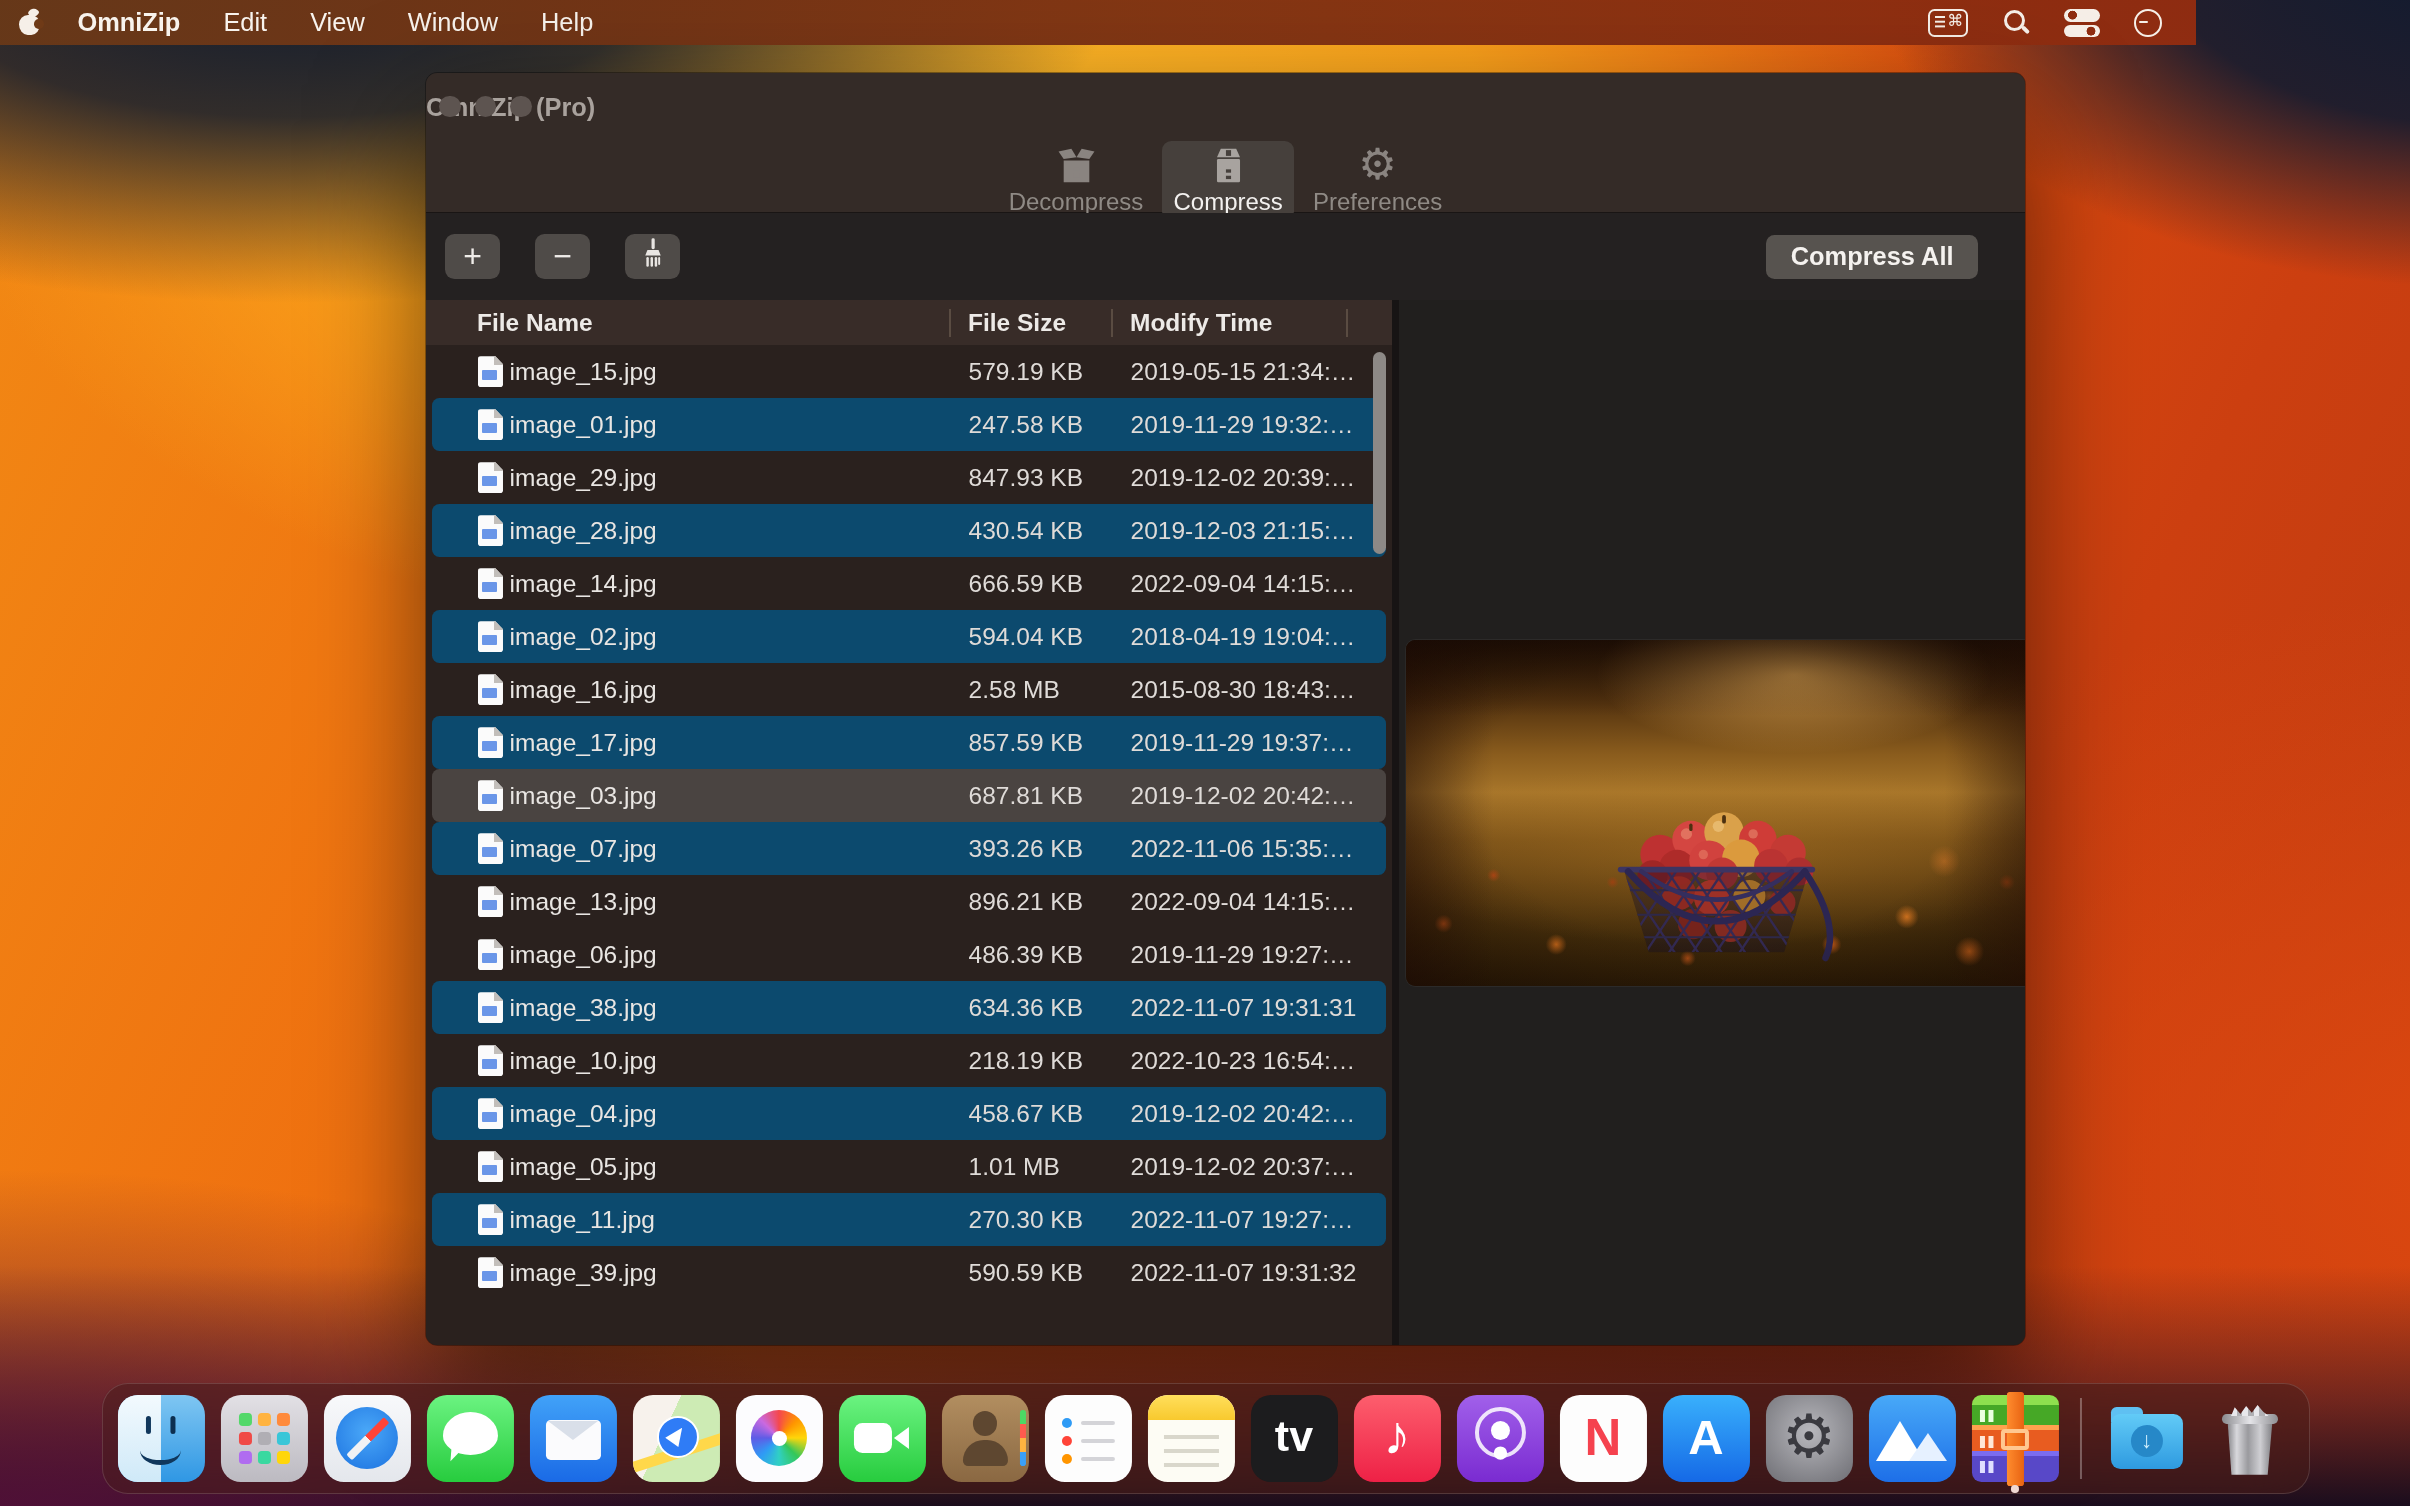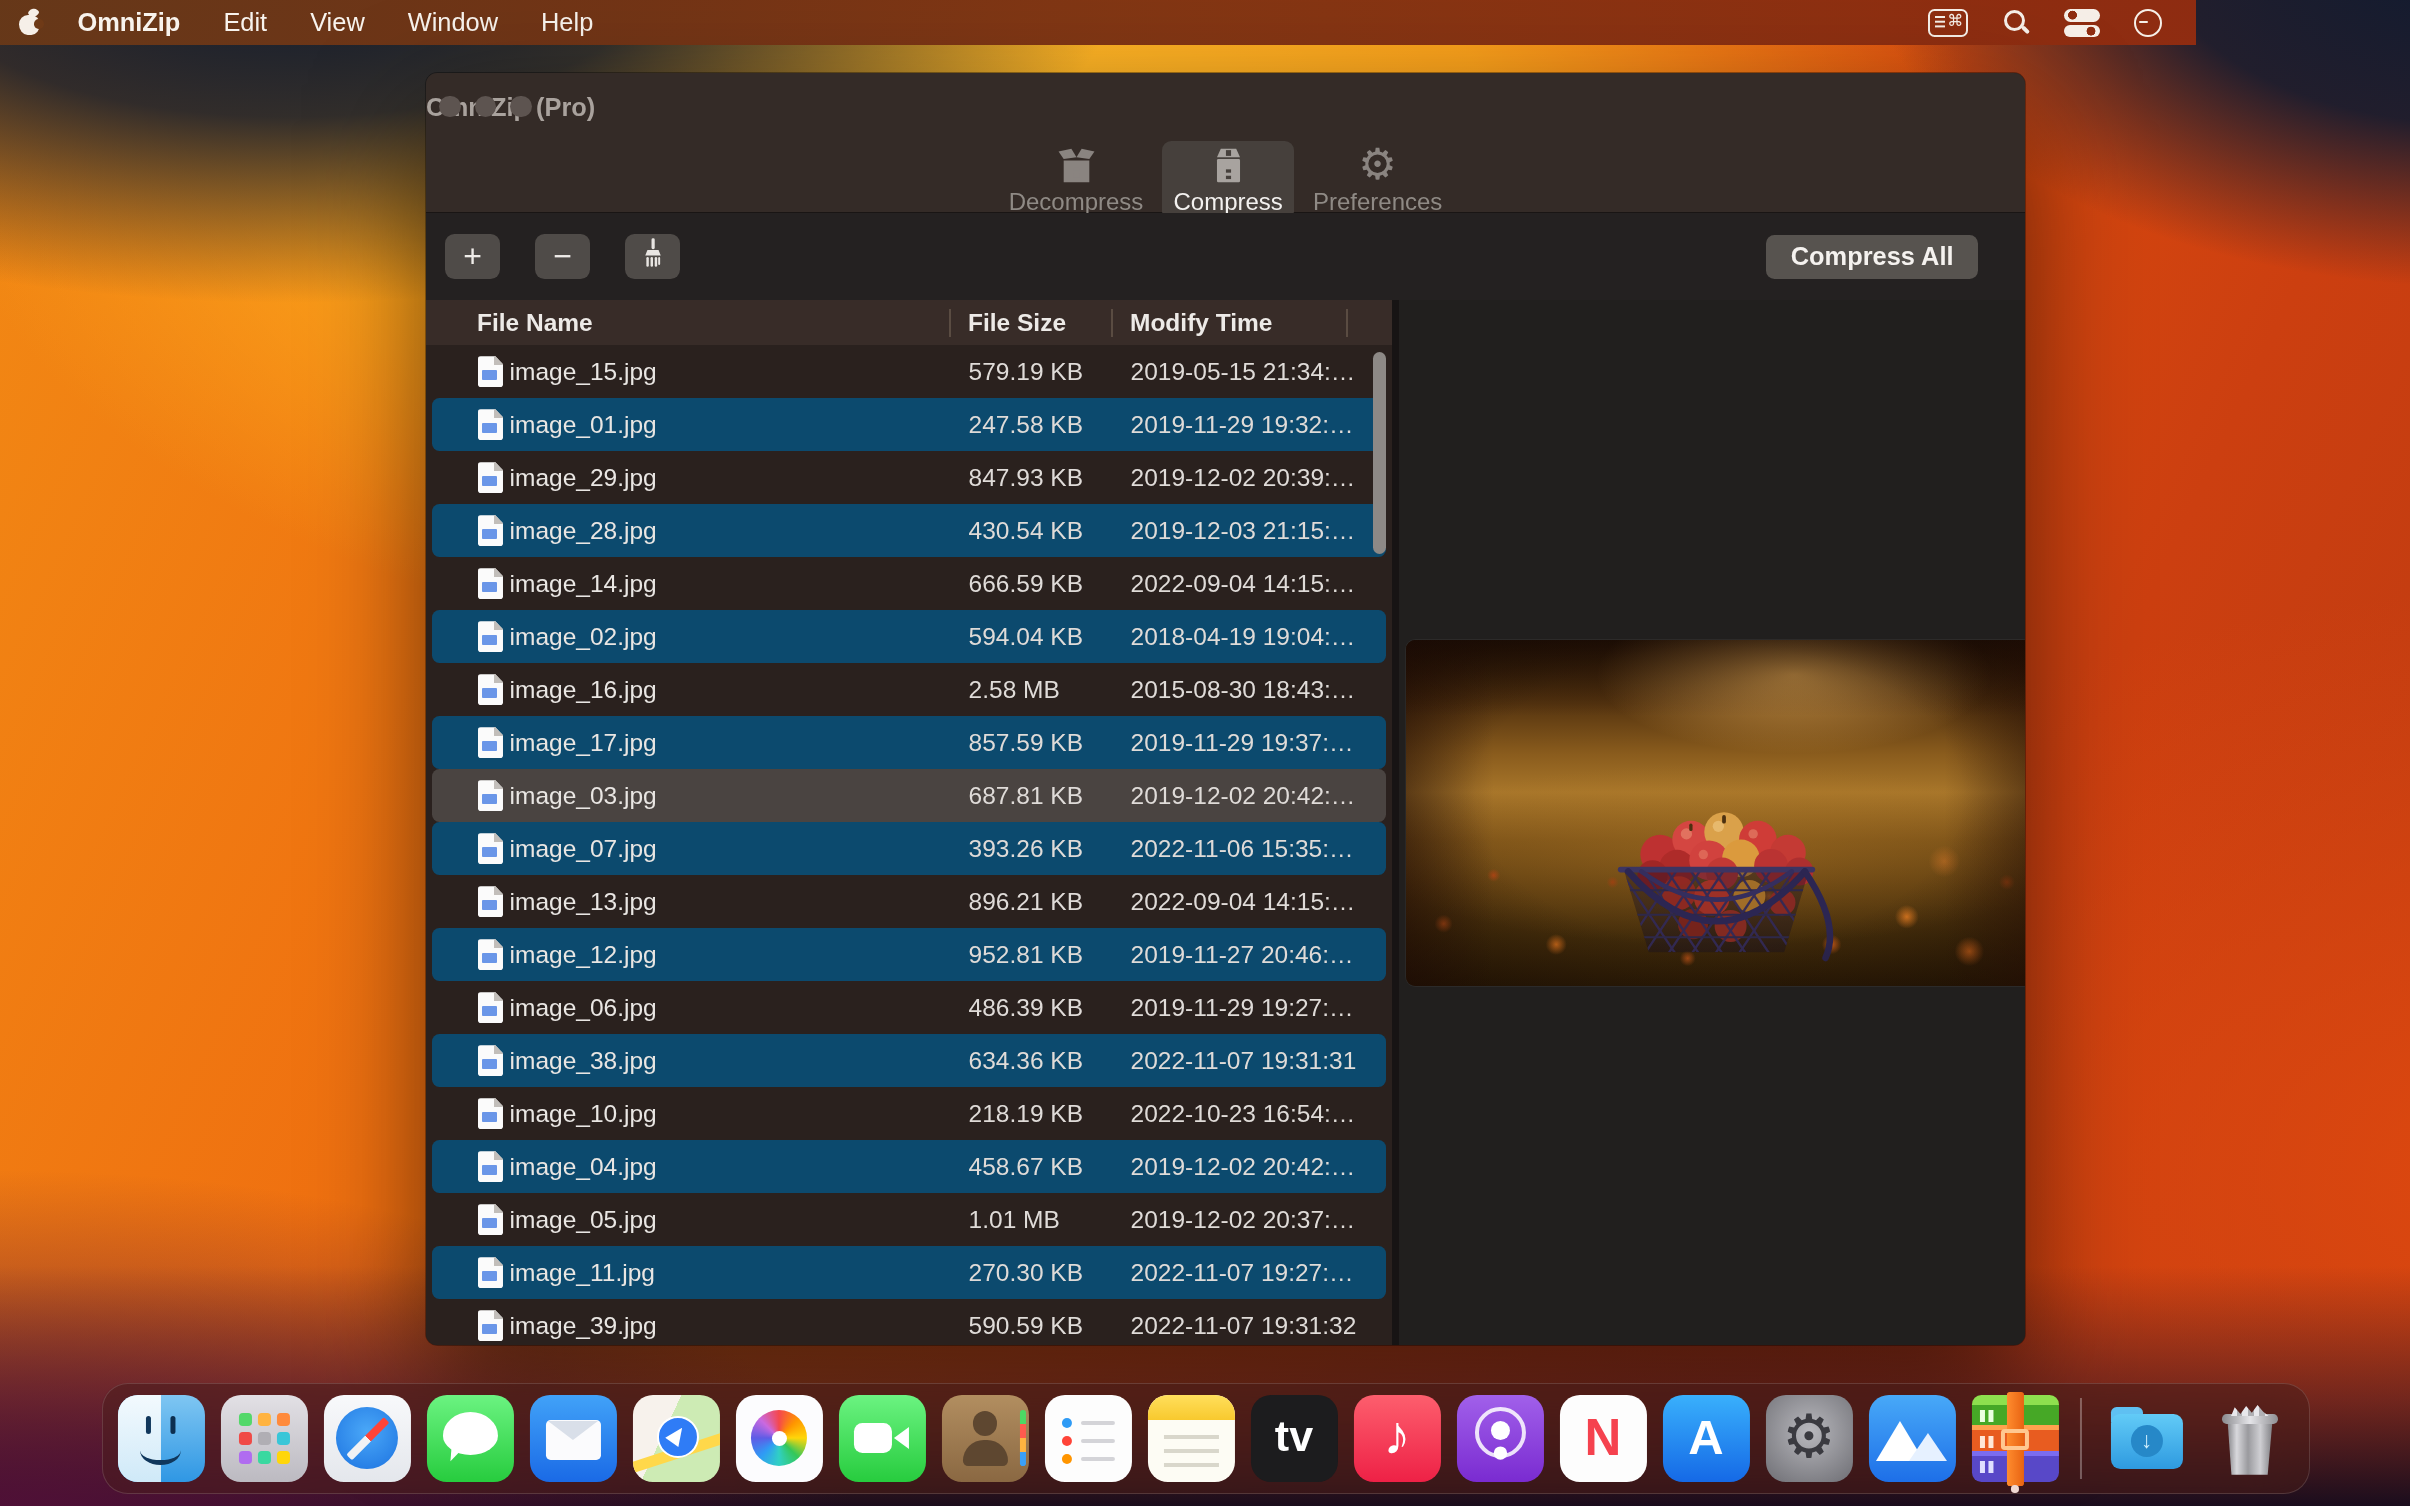--- a/index.html
+++ b/index.html
@@ -363,26 +363,20 @@
             <span class="c-name">image_07.jpg</span>
             <span class="c-size">393.26 KB</span>
             <span class="c-time">2022-11-06 15:35:…</span>
           </div>
           <div class="trow">
             <span class="doc-icon"></span>
             <span class="c-name">image_13.jpg</span>
             <span class="c-size">896.21 KB</span>
             <span class="c-time">2022-09-04 14:15:…</span>
           </div>
-          <div class="trow alt">
-            <span class="doc-icon"></span>
-            <span class="c-name">image_12.jpg</span>
-            <span class="c-size">952.81 KB</span>
-            <span class="c-time">2019-11-27 20:46:…</span>
-          </div>
           <div class="trow">
             <span class="doc-icon"></span>
             <span class="c-name">image_06.jpg</span>
             <span class="c-size">486.39 KB</span>
             <span class="c-time">2019-11-29 19:27:…</span>
           </div>
           <div class="trow alt">
             <span class="doc-icon"></span>
             <span class="c-name">image_38.jpg</span>
             <span class="c-size">634.36 KB</span>

